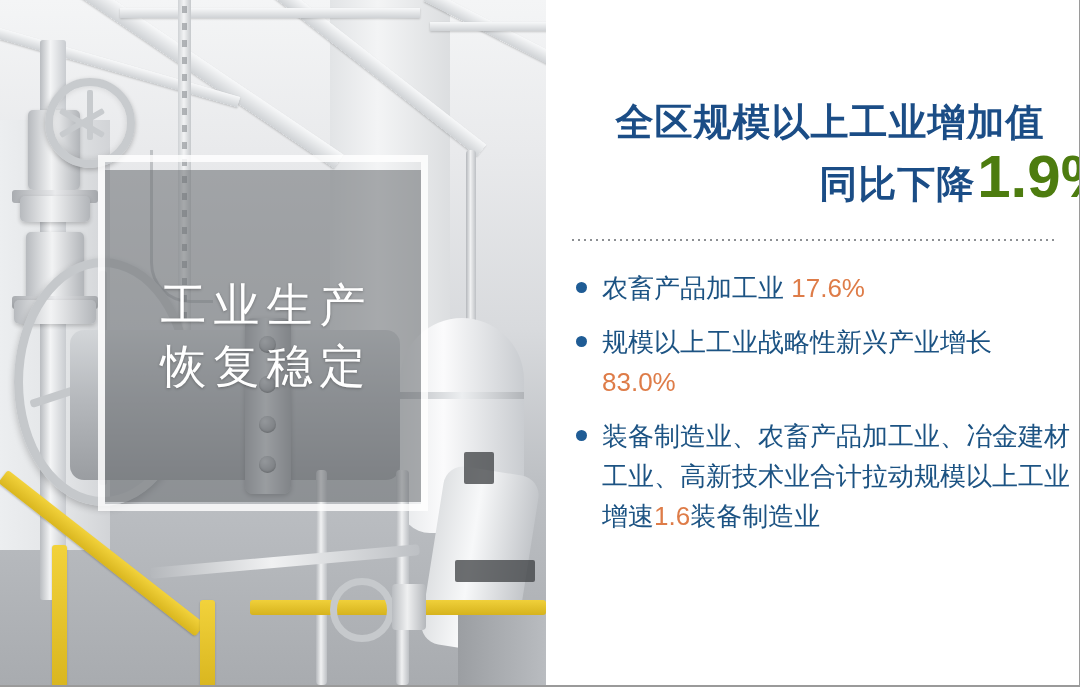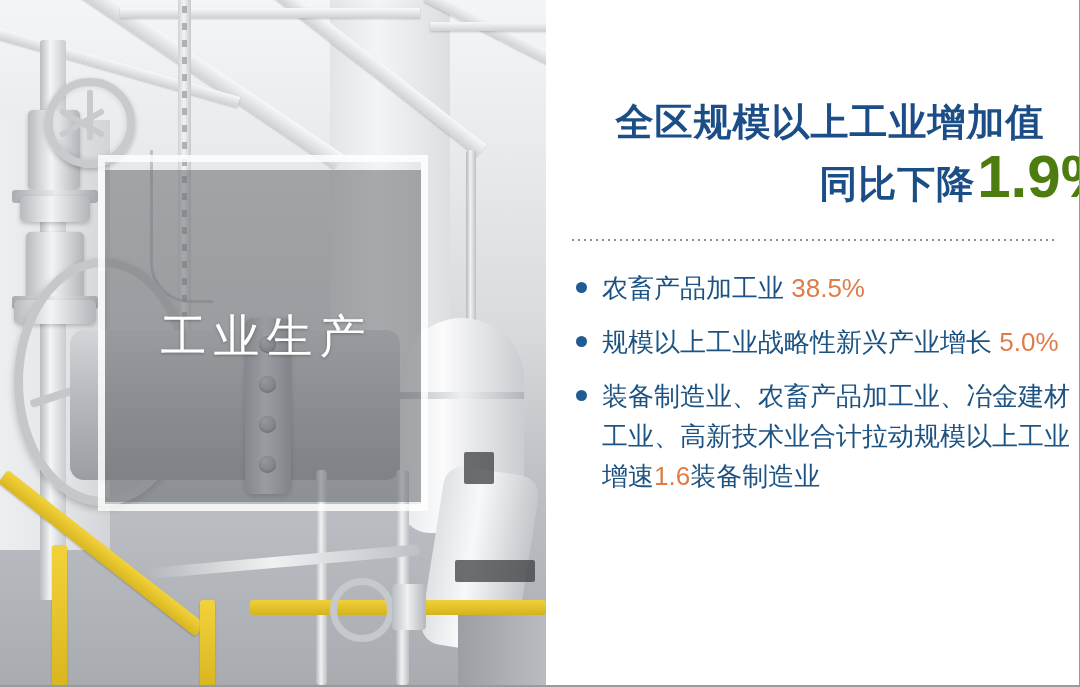--- a/index.html
+++ b/index.html
@@ -283,45 +283,46 @@
     <div class="rail rail-d"></div>
     <div class="rail rail-v1"></div>
     <div class="rail rail-v2"></div>
     <div class="ypipe"></div>
     <div class="hw3"></div>
     <div class="valve-y"></div>
 
     <div class="caption-frame"></div>
     <div class="caption-box">
       <div class="caption-line">工业生产</div>
+      <div class="caption-line">恢复稳定</div>
     </div>
   </div>
 
   <div class="panel">
 
     <div class="headline">
       <div class="hl-row r1">全区规模以上工业增加值</div>
       <div class="hl-row r2">
         <span>同比下降</span>
         <span class="hl-big">1.9%</span>
       </div>
     </div>
 
     <div class="divider"></div>
 
     <div class="bullets">
 
       <div class="bullet">
         <span class="dot"></span>
-        <span>农畜产品加工业 </span><span class="orange">38.5%</span><span></span>
+        <span>农畜产品加工业 </span><span class="orange">17.6%</span><span></span>
       </div>
 
       <div class="bullet">
         <span class="dot"></span>
-        <span>规模以上工业战略性新兴产业增长 </span><span class="orange">5.0%</span><span></span>
+        <span>规模以上工业战略性新兴产业增长 </span><span class="orange">83.0%</span><span></span>
       </div>
 
       <div class="bullet">
         <span class="dot"></span>
         <span>装备制造业、农畜产品加工业、冶金建材工业、高新技术业合计拉动规模以上工业增速</span><span class="orange">1.6</span><span>装备制造业</span>
       </div>
 
     </div>
   </div>
 

